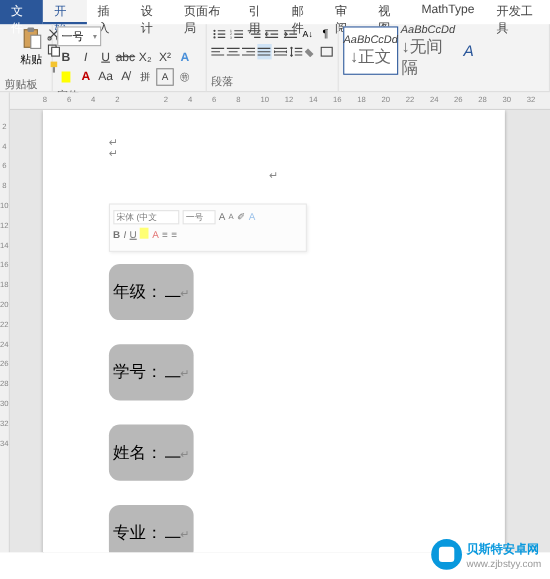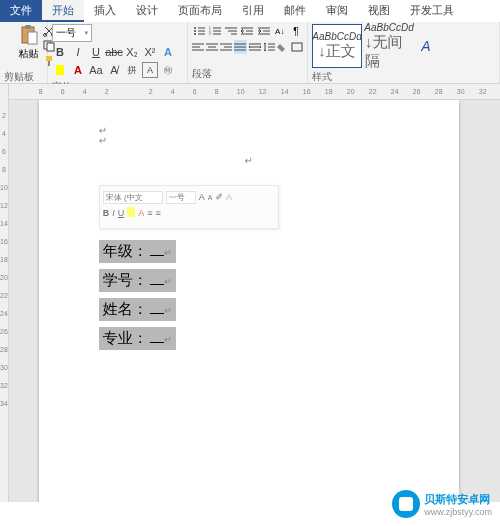--- a/index.html
+++ b/index.html
@@ -45,21 +45,21 @@
 .vruler div{height:18px;}
 .main-area{flex:1;display:flex;flex-direction:column;}
 .hruler{height:16px;background:#f0f0f0;border-bottom:1px solid #d4d4d4;font-size:7px;color:#888;display:flex;align-items:center;padding-left:30px;gap:14px;}
 .page-container{flex:1;background:#e6e6e6;padding:0 0 0 30px;overflow:hidden;position:relative;}
 .page{width:420px;height:500px;background:#fff;box-shadow:0 1px 3px rgba(0,0,0,.3);padding:20px 60px;position:relative;}
 .para-mark{color:#888;font-size:10px;}
 .mini-toolbar{position:absolute;left:60px;top:85px;width:180px;height:44px;background:#fafafa;border:1px solid #d4d4d4;box-shadow:1px 1px 3px rgba(0,0,0,.15);opacity:.55;font-size:9px;padding:3px;}
 .mt-row{display:flex;gap:3px;align-items:center;height:16px;}
 .mt-sel{border:1px solid #ccc;background:#fff;padding:0 2px;font-size:8px;}
 .form-fields{position:absolute;left:60px;top:140px;}
-.field-row{background:#b8b8b8;padding:2px 4px;margin-bottom:6px;font-size:15px;font-family:SimSun;display:inline-block;}
+.field-row{background:#b8b8b8;padding:16px 4px;margin-bottom:22px;font-size:15px;font-family:SimSun;display:inline-block;border-radius:10px;}
 .field-row.last{padding-right:12px;}
 .underline{display:inline-block;border-bottom:1px solid #000;width:14px;margin-left:2px;}
 .watermark{position:absolute;right:8px;bottom:8px;display:flex;align-items:center;gap:4px;}
 .wm-icon{width:28px;height:28px;background:#0898dd;border-radius:50%;position:relative;}
 .wm-icon::before{content:"";position:absolute;width:14px;height:14px;background:#fff;border-radius:3px;top:7px;left:7px;}
 .wm-text{font-size:11px;}
 .wm-title{color:#0898dd;font-weight:bold;}
 .wm-url{color:#999;font-size:9px;}
 .chev{font-size:7px;color:#888;}
 </style>
@@ -69,20 +69,21 @@
 <div class="tabs">
   <div class="tab file">文件</div>
   <div class="tab active">开始</div>
   <div class="tab">插入</div>
   <div class="tab">设计</div>
   <div class="tab">页面布局</div>
   <div class="tab">引用</div>
   <div class="tab">邮件</div>
   <div class="tab">审阅</div>
   <div class="tab">视图</div>
+  <div class="tab">MathType</div>
   <div class="tab">开发工具</div>
 </div>
 
 <div class="ribbon">
   <div class="group clipboard">
     <div class="group-content">
       <div style="display:flex;gap:2px;">
         <div class="paste-btn">
           <svg class="paste-icon" viewBox="0 0 20 22">
               <rect x="3" y="3" width="12" height="16" fill="#d4a15a" stroke="#8a6a3a"></rect>
@@ -265,21 +266,20 @@
         <div class="style-name">↓正文</div>
       </div>
       <div class="style-item">
         <div class="style-preview">AaBbCcDd</div>
         <div class="style-name">↓无间隔</div>
       </div>
       <div class="style-item" style="width:20px;">
         <div class="style-preview" style="color:#2b579a;font-size:14px;">A</div>
       </div>
     </div>
-    <div class="group-label">样式</div>
   </div>
 </div>
 
 <div class="doc-area">
   <div class="vruler" id="vruler">
       <div></div>
       <div>2</div>
       <div>4</div>
       <div>6</div>
       <div>8</div>

